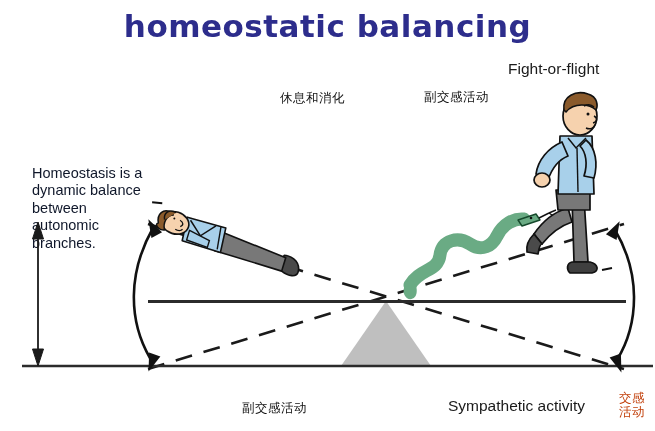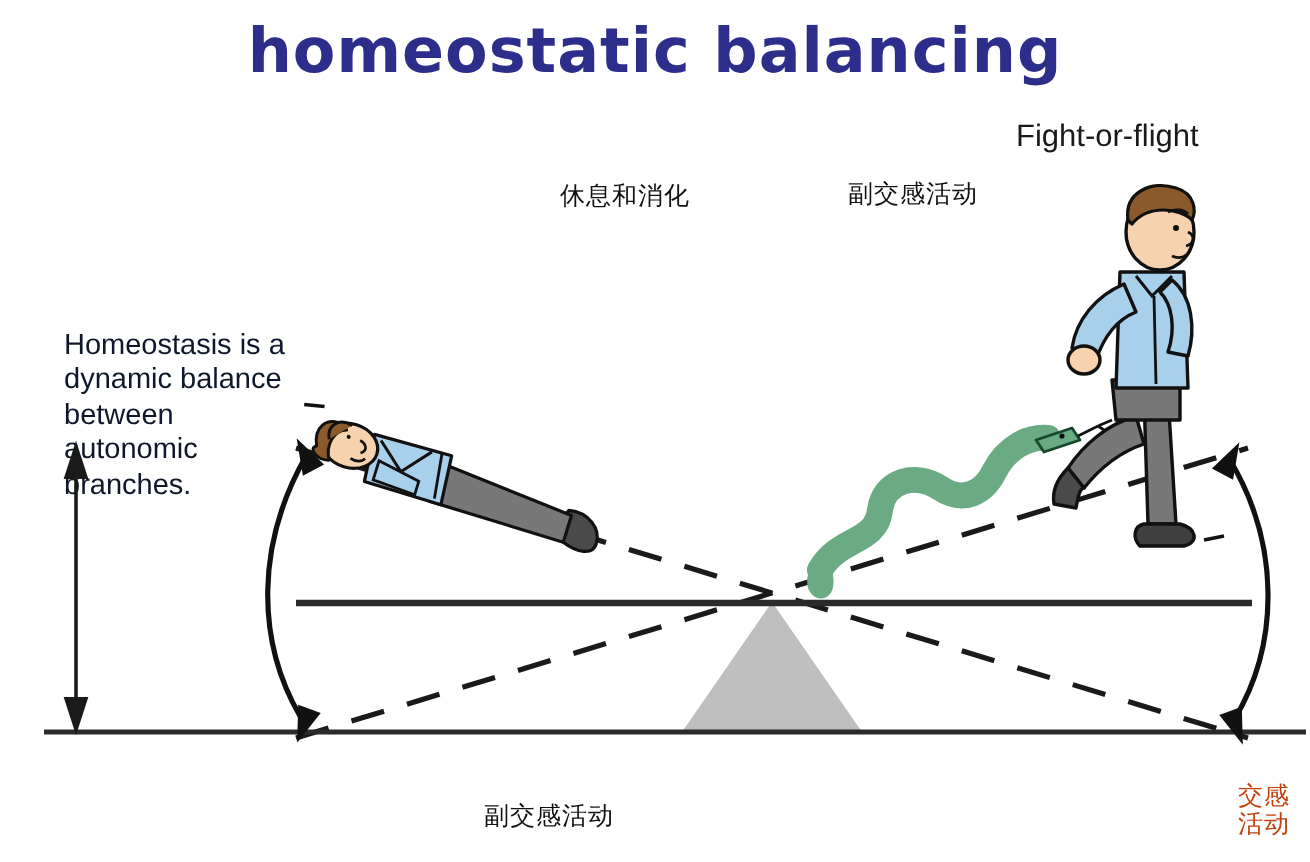--- a/index.html
+++ b/index.html
@@ -79,20 +79,21 @@
 
   <div class="abs label-cn" id="rest-label-cn">休息和消化</div>
 
   <div class="abs label-en" id="fight-label">Fight-or-flight</div>
   <div class="abs label-cn" id="fight-label-cn">副交感活动</div>
 
   <div class="abs" id="homeo-text">Homeostasis is a dynamic balance between autonomic branches.</div>
 
   <div class="abs label-cn" id="para-label-cn">副交感活动</div>
 
+  <div class="abs label-en" id="symp-label">Sympathetic activity</div>
   <div class="abs label-cn-2" id="symp-label-cn">
     <div>交感</div>
     <div>活动</div>
   </div>
 
   <svg class="abs" id="svg-layer" width="655" height="431" viewBox="0 0 655 431">
 
     <polygon points="386,301 341,366 431,366" fill="#bfbfbf"></polygon>
 
     <g stroke="#1a1a1a" stroke-width="2.6" stroke-dasharray="17 12" fill="none" stroke-linecap="butt">

